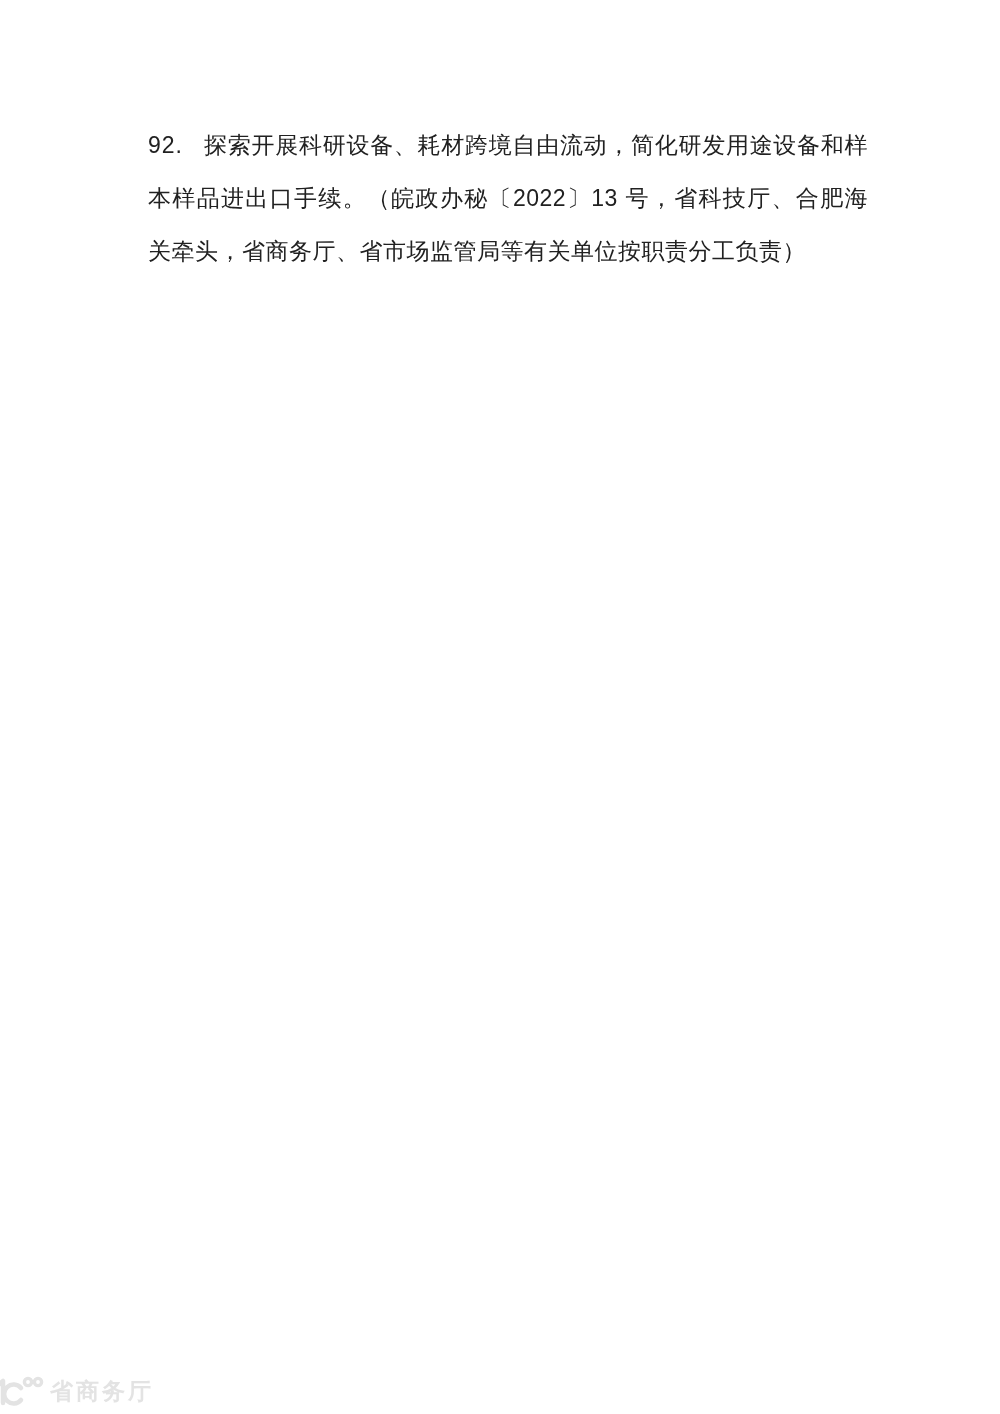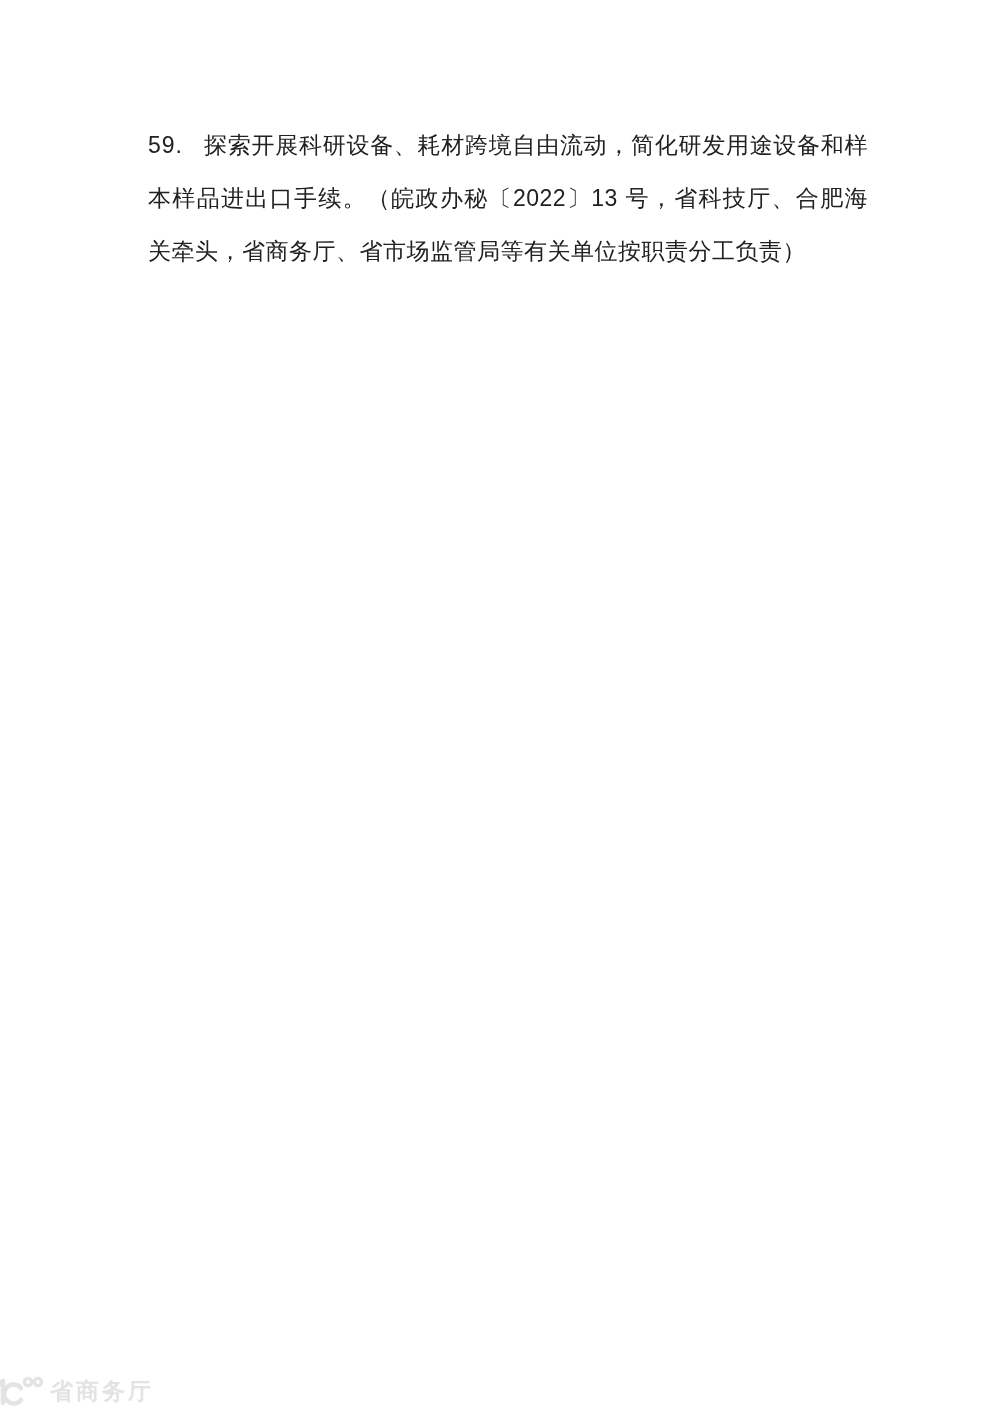--- a/index.html
+++ b/index.html
@@ -57,21 +57,21 @@
 
 <div class="page">
 
   <div class="content">
 
 
 
 
 
     <p class="para">
-      <span class="num">59.</span>
+      <span class="num">92.</span>
       <span>探索开展科研设备、耗材跨境自由流动，简化研发用途设备和样本样品进出口手续。（皖政办秘〔2022〕13 号，省科技厅、合肥海关牵头，省商务厅、省市场监管局等有关单位按职责分工负责）</span>
     </p>
 
   </div>
 
   <div class="watermark">
     <span>
       <svg width="50" height="36" viewBox="0 0 50 36" fill="none" xmlns="http://www.w3.org/2000/svg">
         <path d="M3 13 L9 8 L9 30" stroke="#e3e3e3" stroke-width="4.5" stroke-linecap="round" stroke-linejoin="round"></path>
         <path d="M27 15 A 9.5 9.5 0 1 0 27 27" stroke="#e3e3e3" stroke-width="4.5" stroke-linecap="round"></path>

